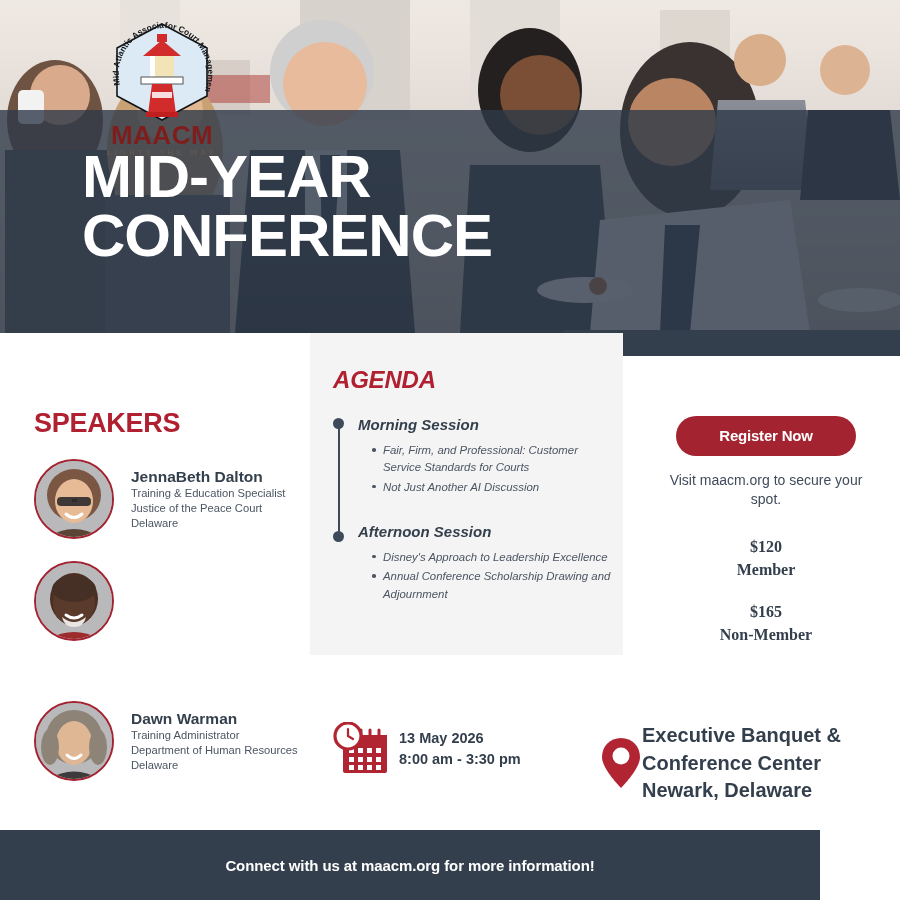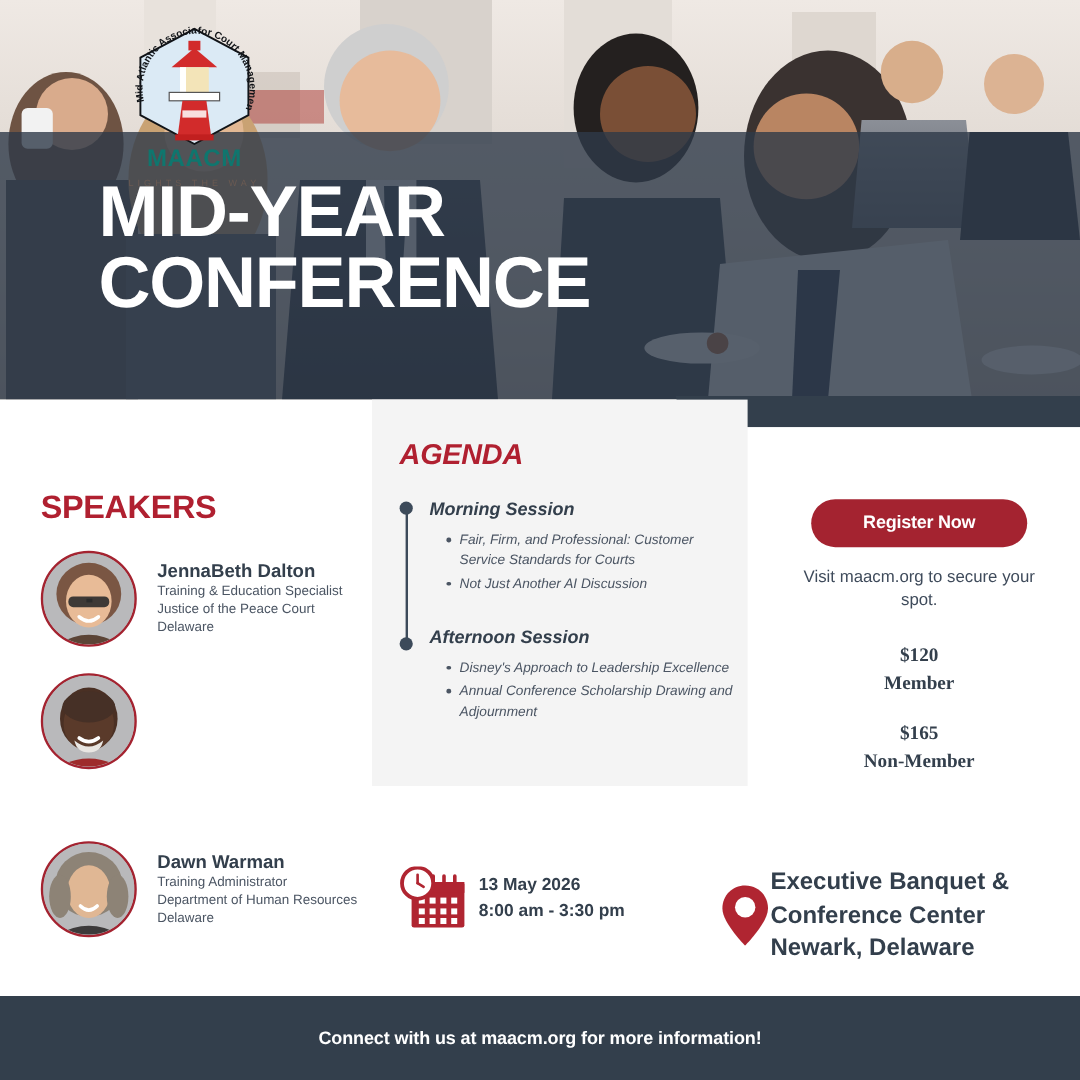--- a/index.html
+++ b/index.html
@@ -18,21 +18,21 @@
   .hero-photo{position:absolute;inset:0;overflow:hidden;background:#cfc9c4;}
   .hero-photo svg{position:absolute;inset:0;width:900px;height:333px;display:block;}
   .hero-overlay{
     position:absolute;left:0;top:110px;width:900px;height:223px;
     background:rgba(46,58,72,0.80);
   }
   .logo-wrap{position:absolute;left:97px;top:18px;width:130px;height:128px;}
   .logo-hex{position:absolute;left:0;top:0;width:130px;height:106px;}
   .logo-word{
     position:absolute;left:0;top:104px;width:130px;text-align:center;
-    font-size:20px;font-weight:bold;letter-spacing:0.5px;color:#0f766e;line-height:1;
+    font-size:26px;font-weight:bold;letter-spacing:0.5px;color:#7f1d1d;line-height:1;
   }
   .logo-tag{
     position:absolute;left:0;top:130px;width:130px;text-align:center;
     font-size:7.5px;letter-spacing:3.4px;color:#6a5a52;
   }
   .hero-title{
     position:absolute;left:82px;top:148px;width:760px;
     color:#ffffff;font-weight:bold;font-size:60px;line-height:0.98;
     letter-spacing:-1px;
   }
@@ -100,21 +100,21 @@
   .date-row{position:absolute;left:333px;top:722px;display:flex;align-items:center;}
   .cal-icon{width:58px;height:54px;flex:0 0 auto;}
   .date-text{margin-left:8px;font-size:14.5px;font-weight:bold;color:#333f4c;line-height:1.42;}
 
   .venue-row{position:absolute;left:600px;top:722px;display:flex;align-items:center;}
   .pin-icon{width:42px;height:54px;flex:0 0 auto;}
   .venue-text{font-size:20px;font-weight:bold;color:#333f4c;line-height:1.38;}
 
   
   .footer{
-    position:absolute;left:0;top:830px;width:900px;height:70px;background:#333f4c;
+    position:absolute;left:0;top:830px;width:820px;height:70px;background:#333f4c;
     display:flex;align-items:center;justify-content:center;
   }
   .footer-text{color:#ffffff;font-size:15px;font-weight:bold;letter-spacing:-0.1px;}
 </style>
 </head>
 <body>
 
 <div class="flyer">
 
   <div class="hero">

